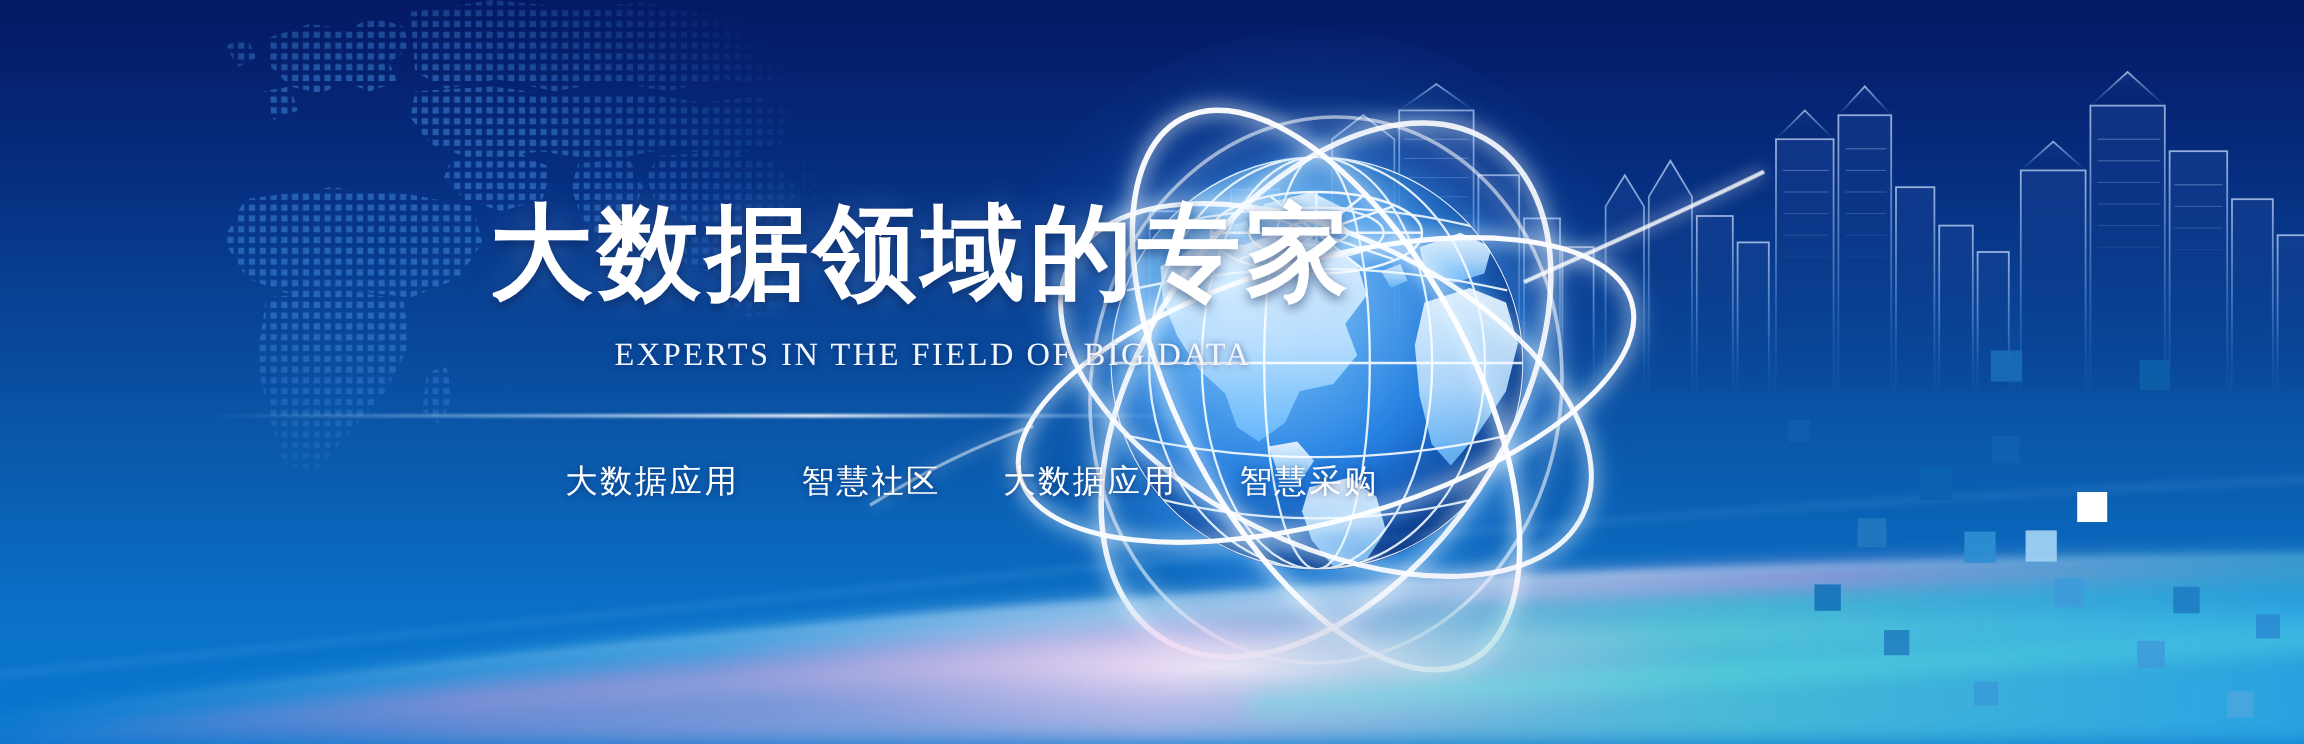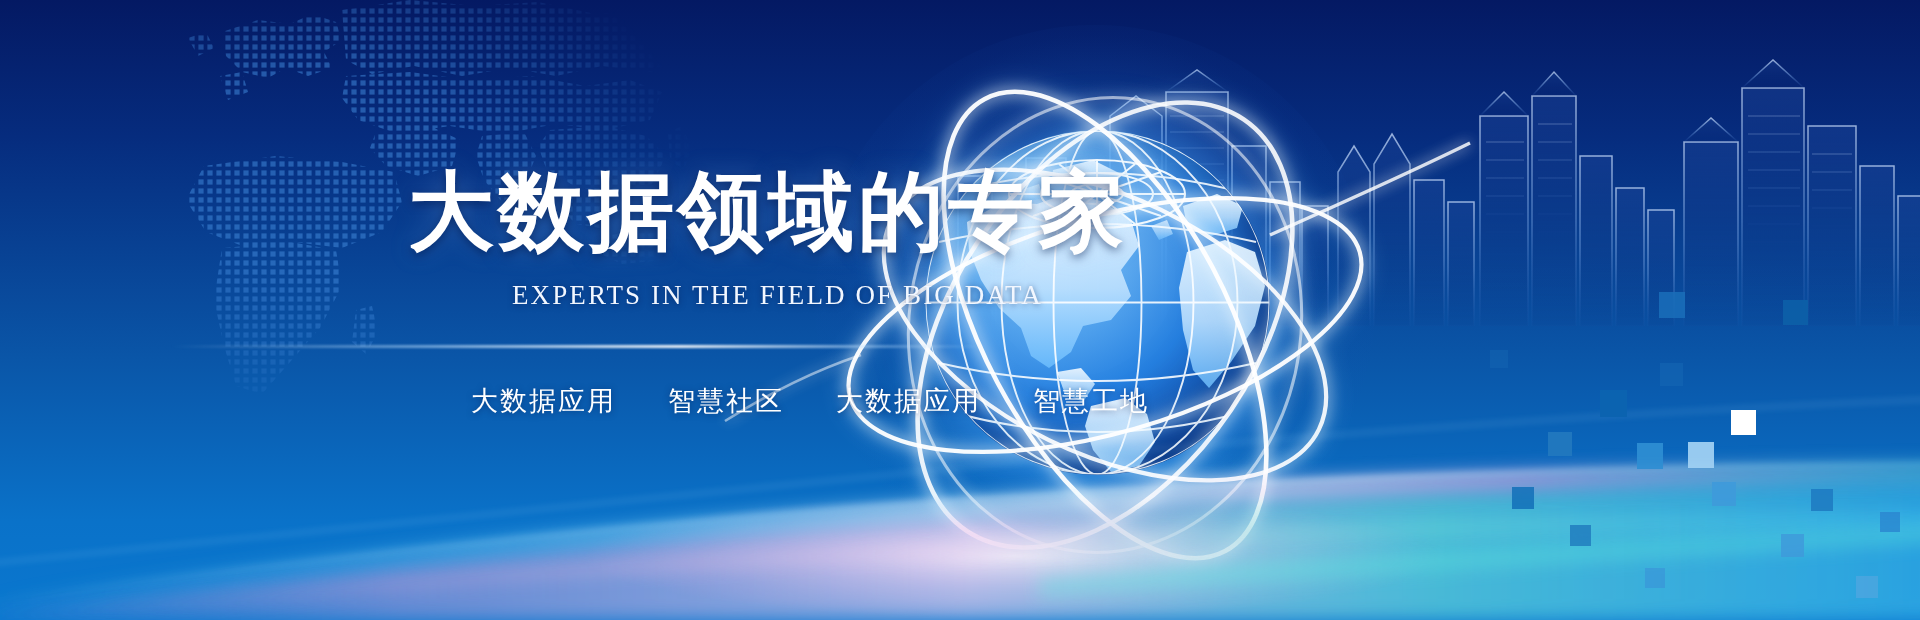--- a/index.html
+++ b/index.html
@@ -344,17 +344,17 @@
     </div>
 
   <div id="text-block">
     <div id="headline">大数据领域的专家</div>
     <div id="subtitle">EXPERTS IN THE FIELD OF BIG DATA</div>
     <div id="divider"></div>
     <nav id="nav">
       <span class="nav-item">大数据应用</span>
       <span class="nav-item">智慧社区</span>
       <span class="nav-item">大数据应用</span>
-      <span class="nav-item">智慧工地</span>
+      <span class="nav-item">智慧采购</span>
     </nav>
   </div>
 
 </div>
 
 </body></html>

